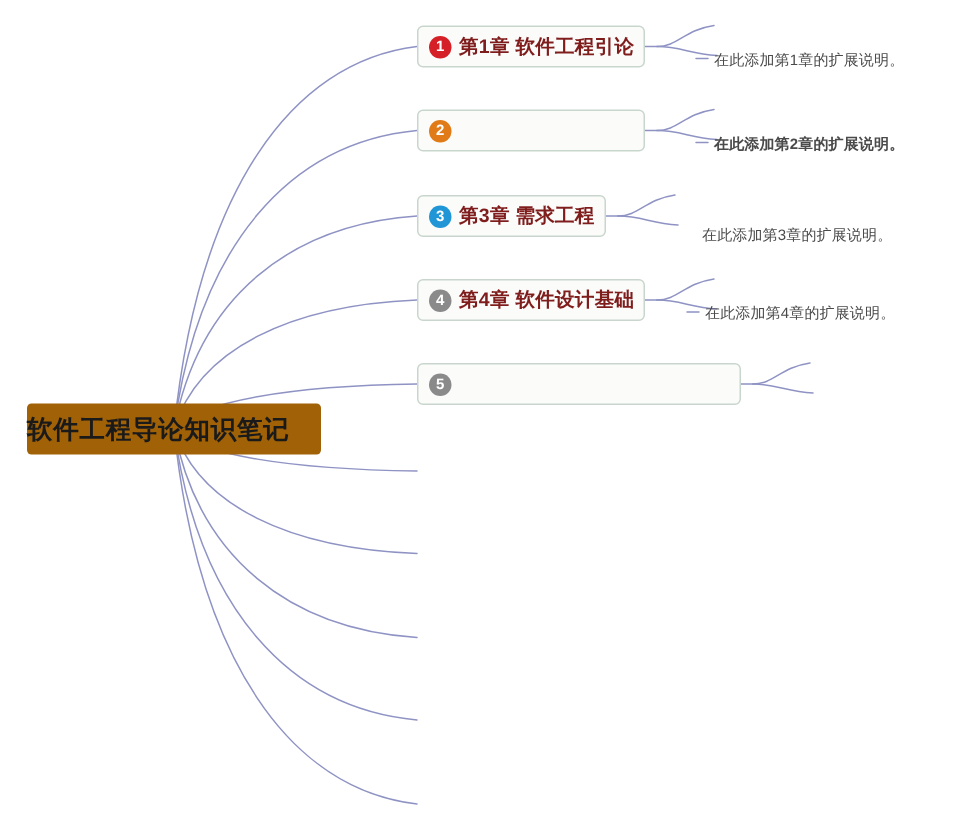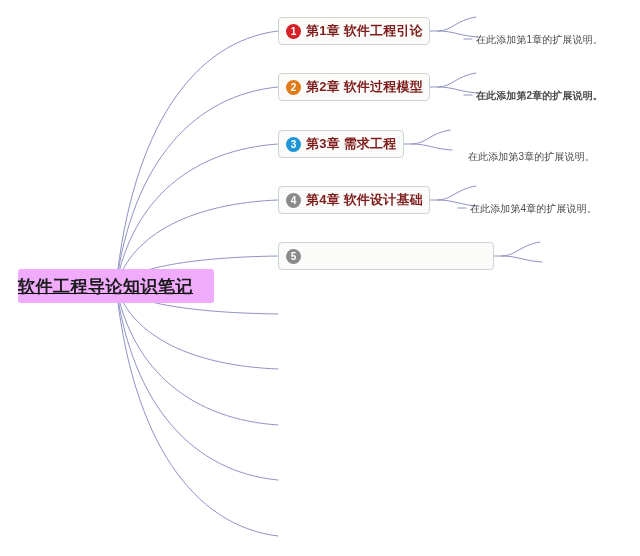--- a/index.html
+++ b/index.html
@@ -24,27 +24,26 @@
     width: 640px;
     height: 556px;
     pointer-events: none;
   }
   .root-node {
     position: absolute;
     left: 18px;
     top: 269px;
     width: 196px;
     height: 34px;
-    background: #f0abfc;
+    background: #a16207;
     border-radius: 3px;
     display: flex;
     align-items: center;
     justify-content: flex-start;
     z-index: 5;
-    text-decoration: underline;
   }
   .root-label {
     font-size: 17px;
     font-weight: bold;
     color: #1a1a1a;
     letter-spacing: 0.5px;
     white-space: nowrap;
   }
   .topic {
     position: absolute;
@@ -129,21 +128,20 @@
   </div>
 
   <div class="topic" style="left:278px; top:17px; width:152px;">
     <span class="badge" style="background:#d62027;">1</span>
     <span class="topic-label">第1章 软件工程引论</span>
   </div>
   <div class="note" style="left:476px; top:33px;">在此添加第1章的扩展说明。</div>
 
   <div class="topic" style="left:278px; top:73px; width:152px;">
     <span class="badge" style="background:#e07b18;">2</span>
-    <span class="topic-label">第2章 软件过程模型</span>
   </div>
   <div class="note" style="left:476px; top:89px;font-weight:bold;">在此添加第2章的扩展说明。</div>
 
   <div class="topic" style="left:278px; top:130px; width:126px;">
     <span class="badge" style="background:#2196d6;">3</span>
     <span class="topic-label">第3章 需求工程</span>
   </div>
   <div class="note" style="left:468px; top:150px;">在此添加第3章的扩展说明。</div>
 
   <div class="topic" style="left:278px; top:186px; width:152px;">

